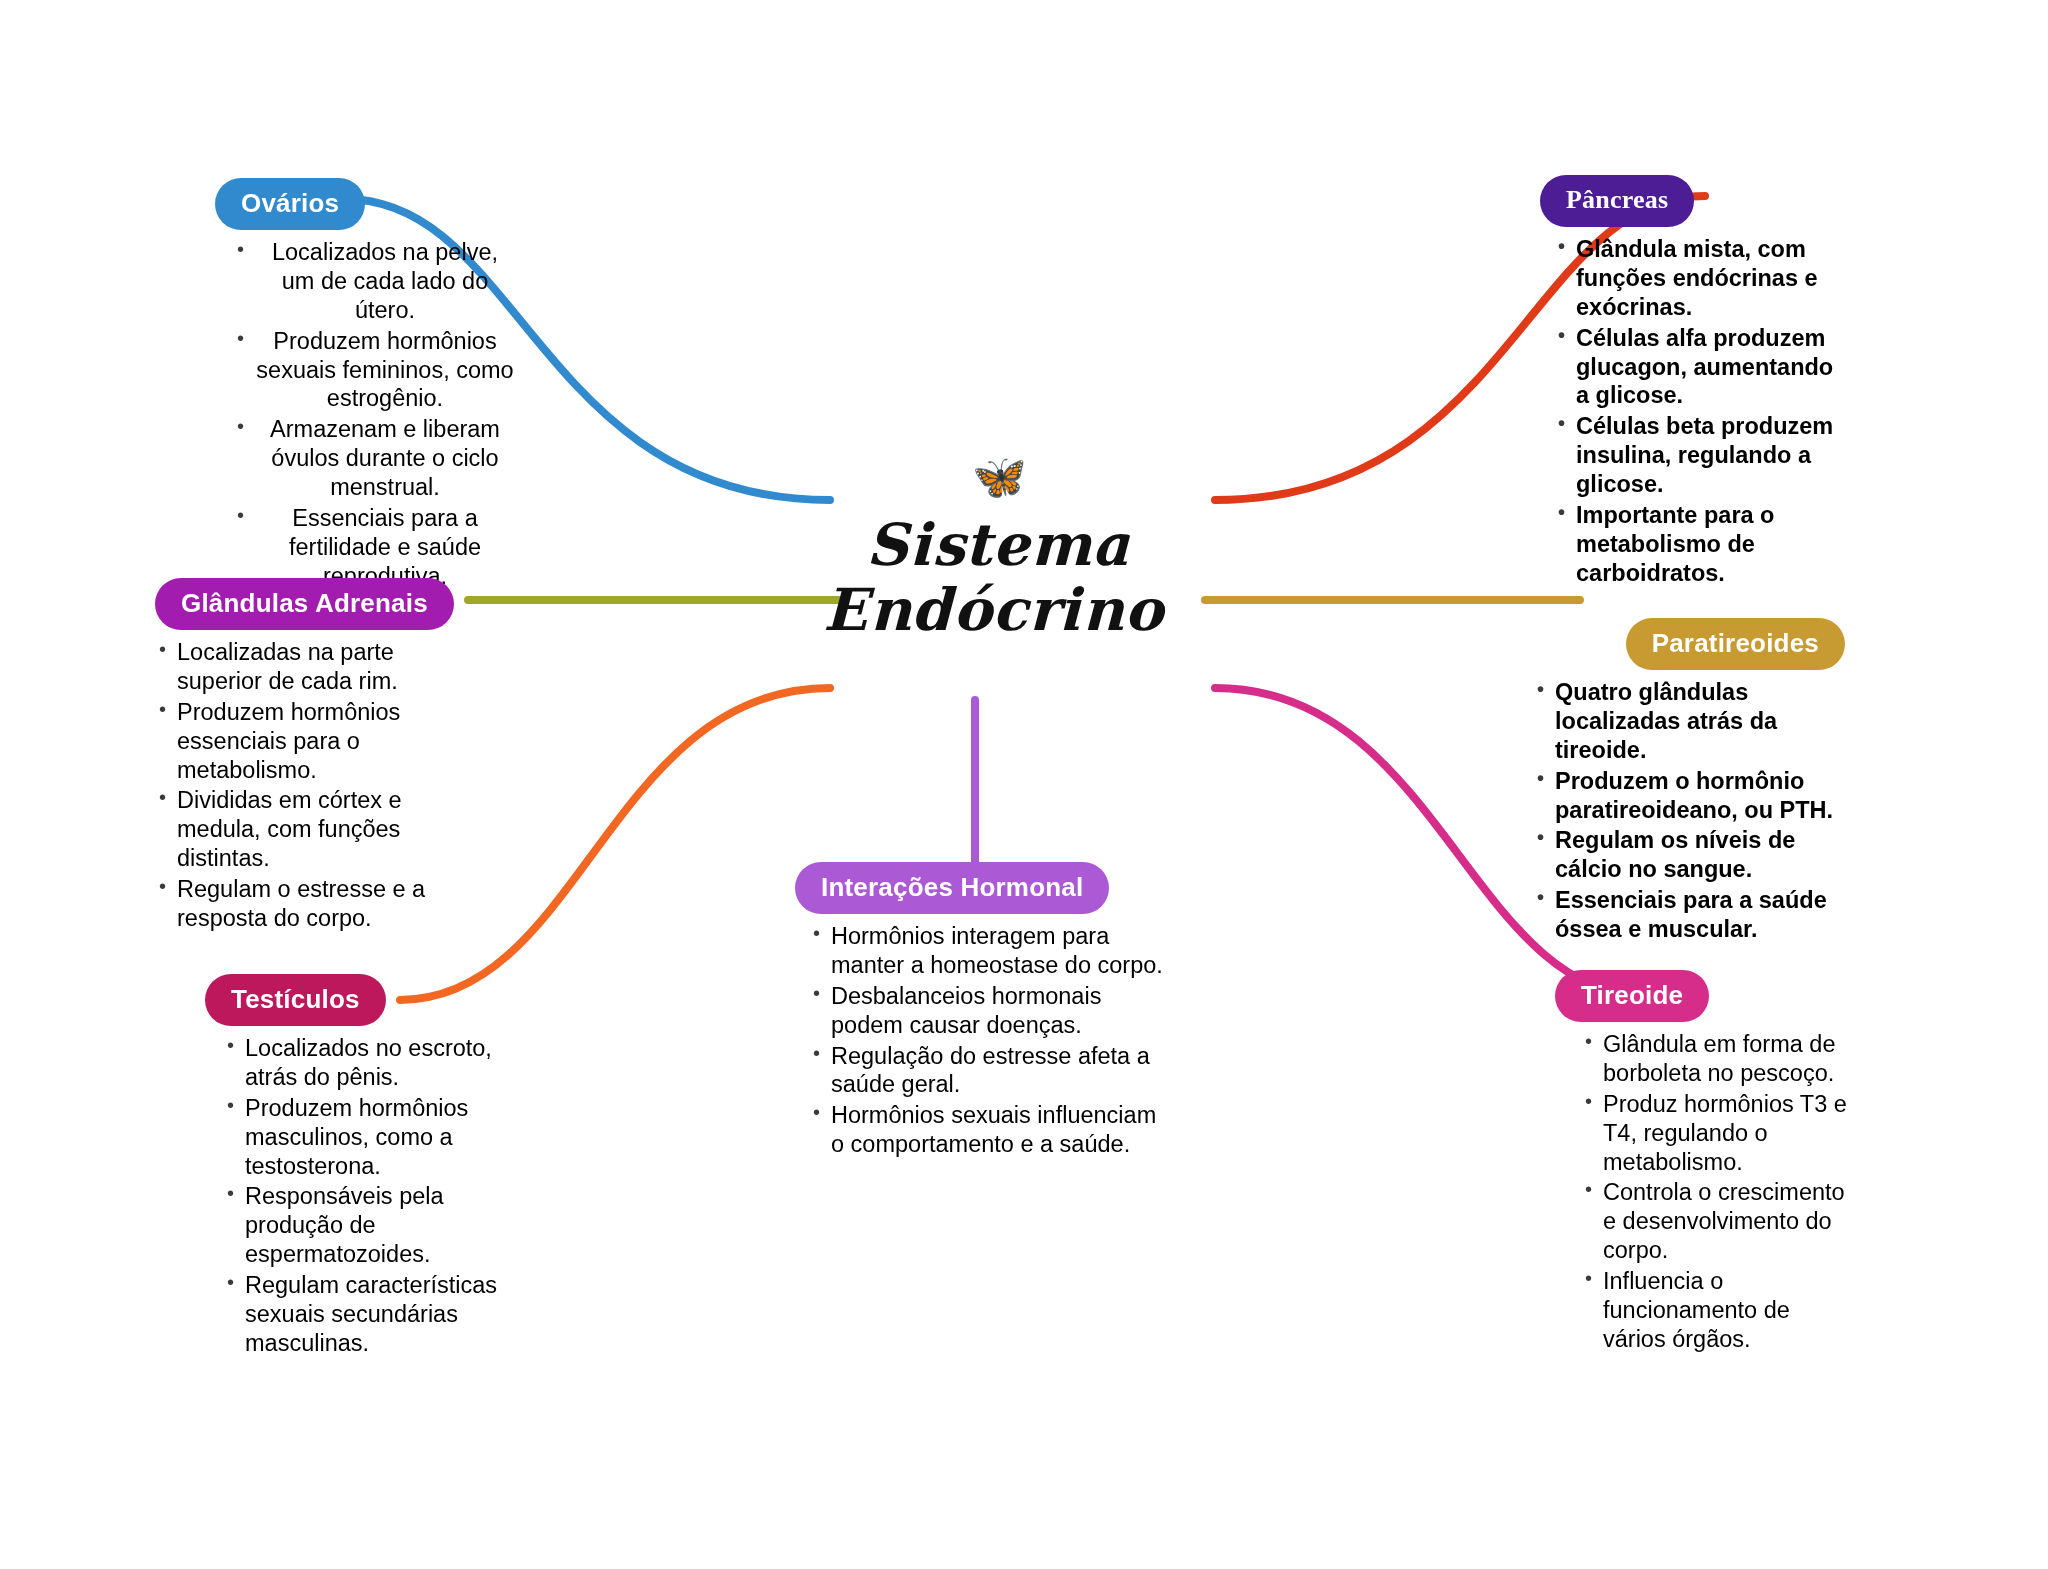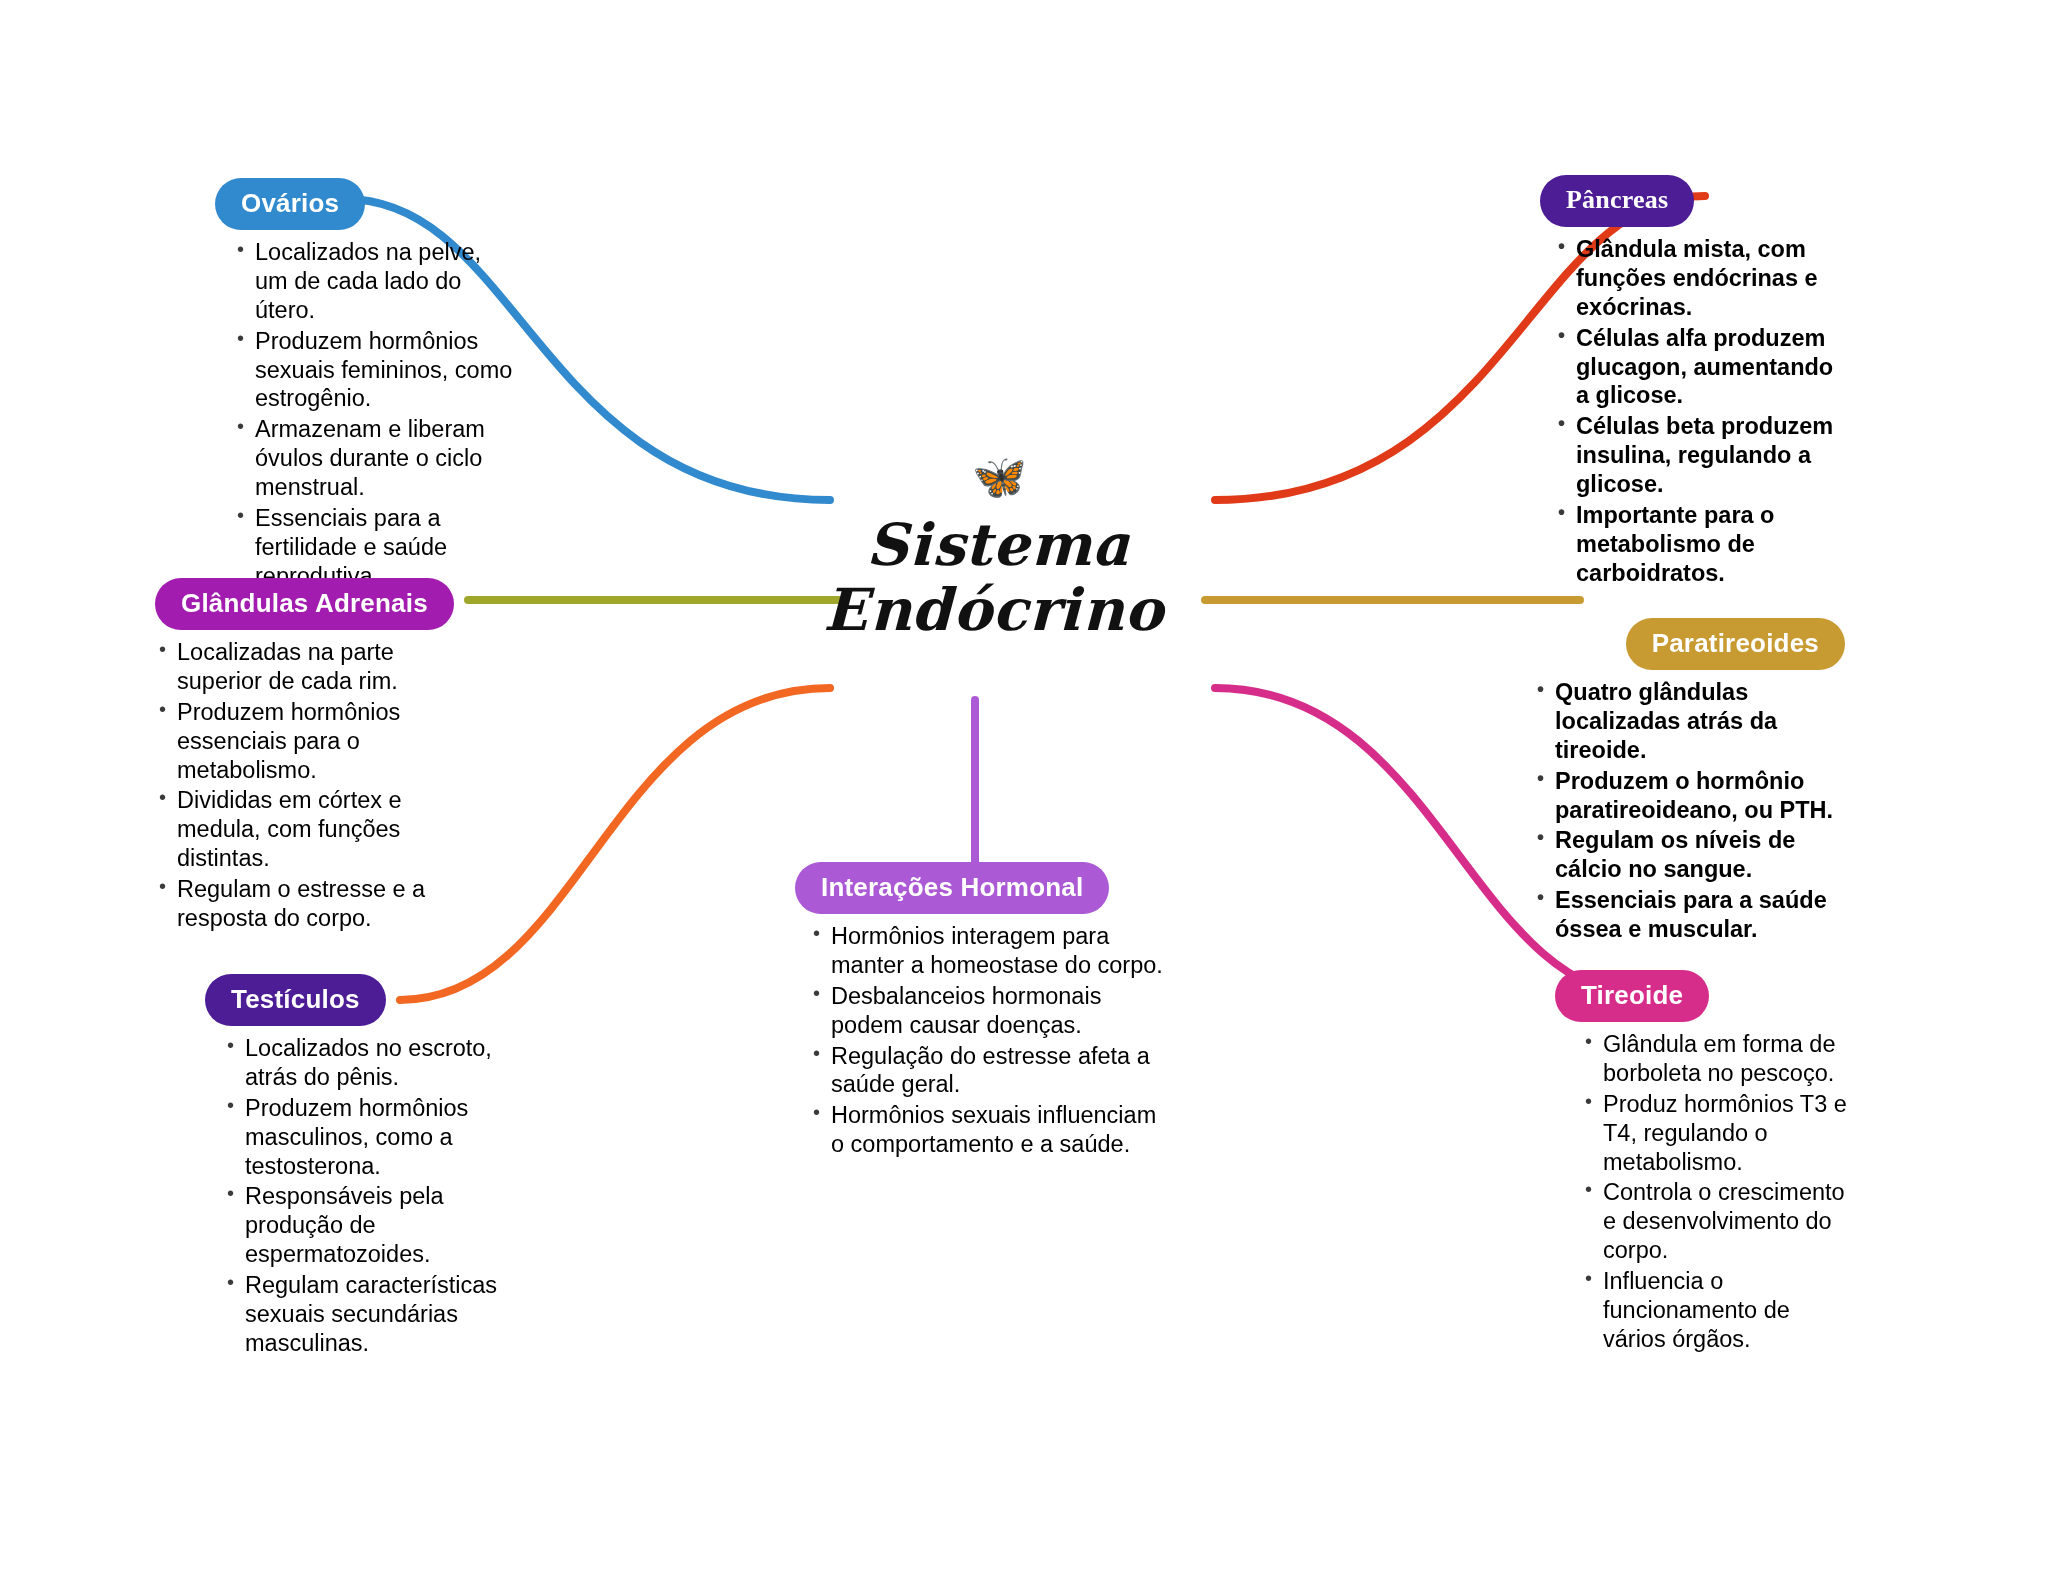--- a/index.html
+++ b/index.html
@@ -73,21 +73,21 @@
   }
   ul.items li::before{
     content:"\2022";
     position:absolute;
     left:4px;top:-1px;
     font-size:20px;
     color:#3a3a3a;
   }
 
   
-  #branch-ovarios{left:215px;top:178px;width:300px;}
+  #branch-ovarios{left:215px;top:178px;width:300px;text-align:center;}
   #branch-pancreas{left:1540px;top:175px;width:300px;}
   #branch-adrenais{left:155px;top:578px;width:330px;}
   #branch-paratireoides{left:1515px;top:578px;width:330px;}
   #branch-testiculos{left:205px;top:974px;width:300px;}
   #branch-interacoes{left:795px;top:862px;width:380px;}
   #branch-tireoide{left:1555px;top:970px;width:300px;}
 
   
   #branch-ovarios ul.items{margin-left:18px;}
   #branch-pancreas ul.items{margin-left:14px;font-weight:bold;}
@@ -165,21 +165,21 @@
     <ul class="items">
       <li>Quatro glândulas localizadas atrás da tireoide.</li>
       <li>Produzem o hormônio paratireoideano, ou PTH.</li>
       <li>Regulam os níveis de cálcio no sangue.</li>
       <li>Essenciais para a saúde óssea e muscular.</li>
     </ul>
   </div>
 
   <div class="branch" id="branch-testiculos">
     <div class="pill-row left">
-      <span class="pill" style="background: #4c1d95;">Testículos</span>
+      <span class="pill" style="background: #be185d;">Testículos</span>
     </div>
     <ul class="items">
       <li>Localizados no escroto, atrás do pênis.</li>
       <li>Produzem hormônios masculinos, como a testosterona.</li>
       <li>Responsáveis pela produção de espermatozoides.</li>
       <li>Regulam características sexuais secundárias masculinas.</li>
     </ul>
   </div>
 
   <div class="branch" id="branch-interacoes">

